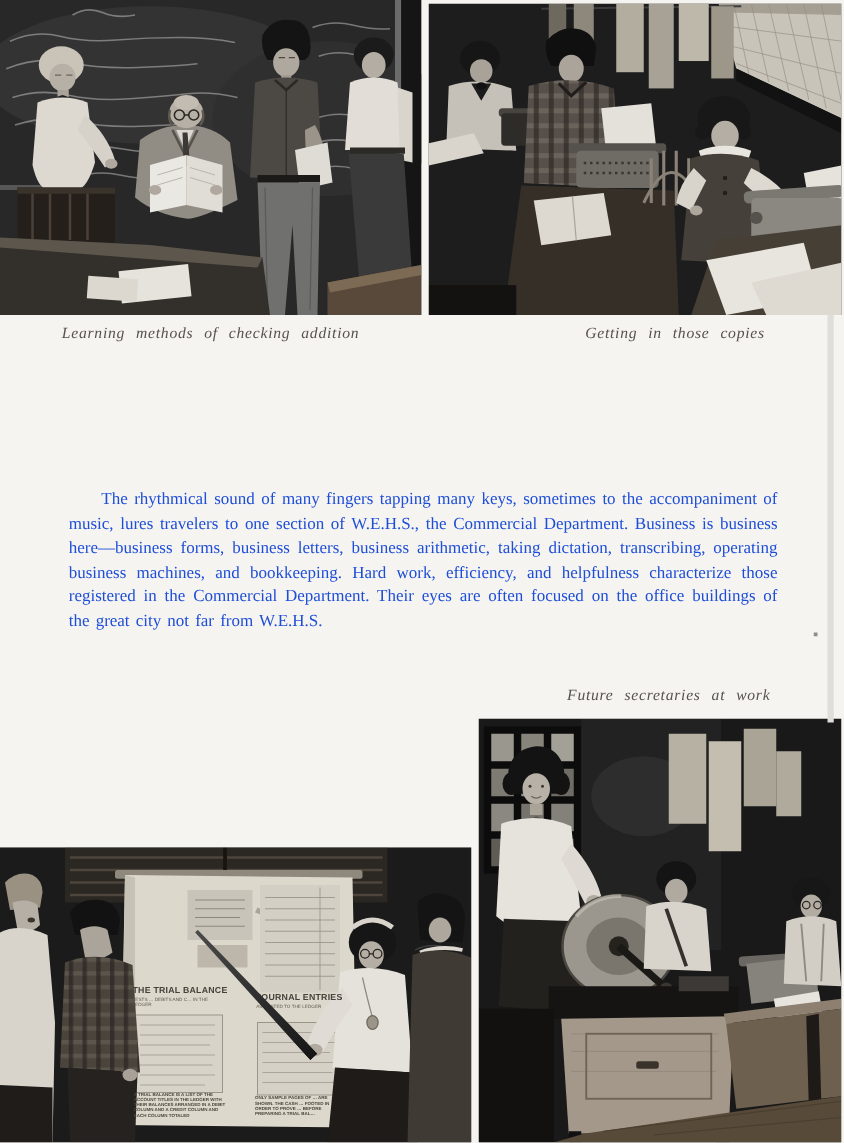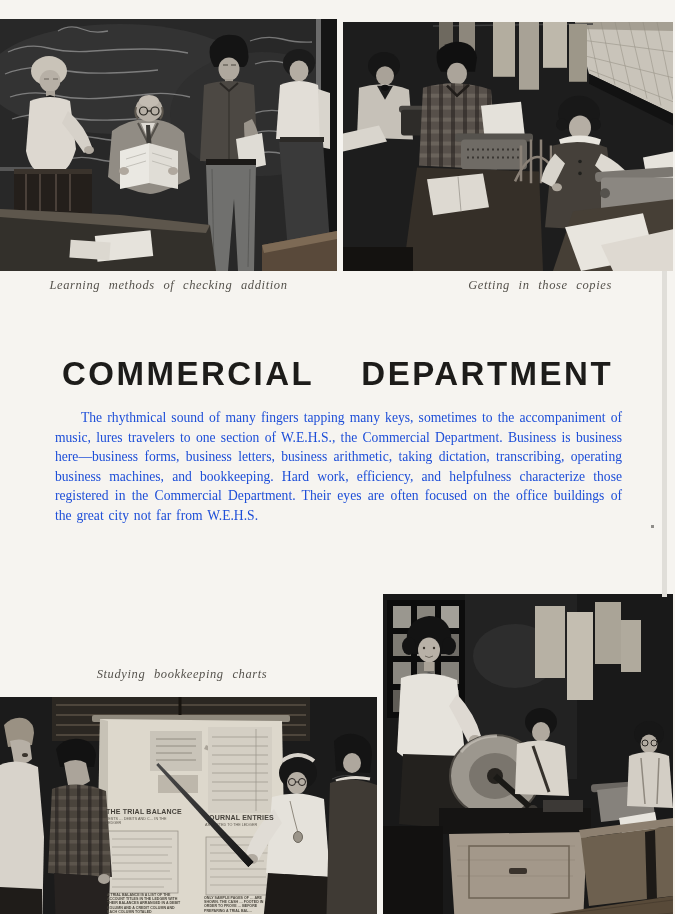--- a/index.html
+++ b/index.html
@@ -3,21 +3,21 @@
 <meta charset="utf-8">
 <style>
   html, body { margin: 0; padding: 0; }
   body {
     width: 675px; height: 914px;
     background: #f6f4f0;
     font-family: "Liberation Serif", serif;
     position: relative;
     overflow: hidden;
   }
-  .page { position: absolute; inset: 0; margin-top: 19px; }
+  .page { position: absolute; inset: 0; }
 
   .photo {
     position: absolute; margin: 0; padding: 0;
     overflow: hidden; background: #1e1e1e;
   }
   .photo svg { display: block; width: 100%; height: 100%; }
 
   .photo-tl { left: 0;   top: 0;   width: 337px; height: 252px; }
   .photo-tr { left: 343px; top: 3px; width: 330px; height: 249px; }
   .photo-br { left: 383px; top: 575px; width: 290px; height: 339px; }
@@ -290,24 +290,24 @@
         <path d="M222 206 L300 192 L312 236 L238 250 Z" fill="#e8e5de"></path>
         <path d="M258 224 L330 208 L330 250 L270 250 Z" fill="#ded9d1"></path>
       </g>
       <rect x="0" y="226" width="70" height="24" fill="#141210"></rect>
     </svg>
   </figure>
 
   <div class="caption cap-tl">Learning methods of checking addition</div>
   <div class="caption cap-tr">Getting in those copies</div>
 
-  <h1 class="title">COMMERCIAL DEPARTMENT</h1>
 
   <p class="intro">The rhythmical sound of many fingers tapping many keys, sometimes to the accompaniment of music, lures travelers to one section of W.E.H.S., the Commercial Department. Business is business here—business forms, business letters, business arithmetic, taking dictation, transcribing, operating business machines, and bookkeeping. Hard work, efficiency, and helpfulness characterize those registered in the Commercial Department. Their eyes are often focused on the office buildings of the great city not far from W.E.H.S.</p>
 
+  <div class="caption cap-br">Future secretaries at work</div>
 
   <figure class="photo photo-br" aria-label="Black-and-white photo: a student turns the drum of a duplicating machine while two classmates work at typewriters near a window">
     <svg viewBox="0 0 290 339" preserveAspectRatio="none">
       <rect width="290" height="339" fill="#191919"></rect>
 
       <g>
         <rect x="4" y="6" width="78" height="118" fill="#0c0c0c"></rect>
         <rect x="10" y="12" width="18" height="22" fill="#9a978f"></rect>
         <rect x="34" y="12" width="18" height="22" fill="#87847c"></rect>
         <rect x="58" y="12" width="18" height="22" fill="#a3a098"></rect>
@@ -387,21 +387,20 @@
         <path d="M246 162 Q266 154 286 162 L290 214 L244 212 Z" fill="#d3cec5"></path>
         <path d="M258 164 L262 210 M276 164 L274 210" stroke="#8f897f" stroke-width="1.5"></path>
       </g>
       <path d="M84 332 L290 302 L290 339 L60 339 Z" fill="#584a39"></path>
       <path d="M100 330 L290 306 M140 332 L290 318" stroke="#46false" stroke-width="0"></path>
       <path d="M100 330 L290 306 M140 333 L290 319" stroke="#4a3e30" stroke-width="1"></path>
       <rect x="0" y="232" width="60" height="107" fill="#121110"></rect>
     </svg>
   </figure>
 
-  <div class="caption cap-bl">Studying bookkeeping charts</div>
 
   <figure class="photo photo-bl" aria-label="Black-and-white photo: four students study a large bookkeeping wall chart; one girl points at it with a long stick">
     <svg viewBox="0 0 377 236" preserveAspectRatio="none">
       <defs>
         <pattern id="plaidB" width="11" height="11" patternUnits="userSpaceOnUse">
           <rect width="11" height="11" fill="#4a443c"></rect>
           <rect width="11" height="3.5" fill="#6b6359" opacity="0.55"></rect>
           <rect width="3.5" height="11" fill="#262220" opacity="0.65"></rect>
         </pattern>
       </defs>

